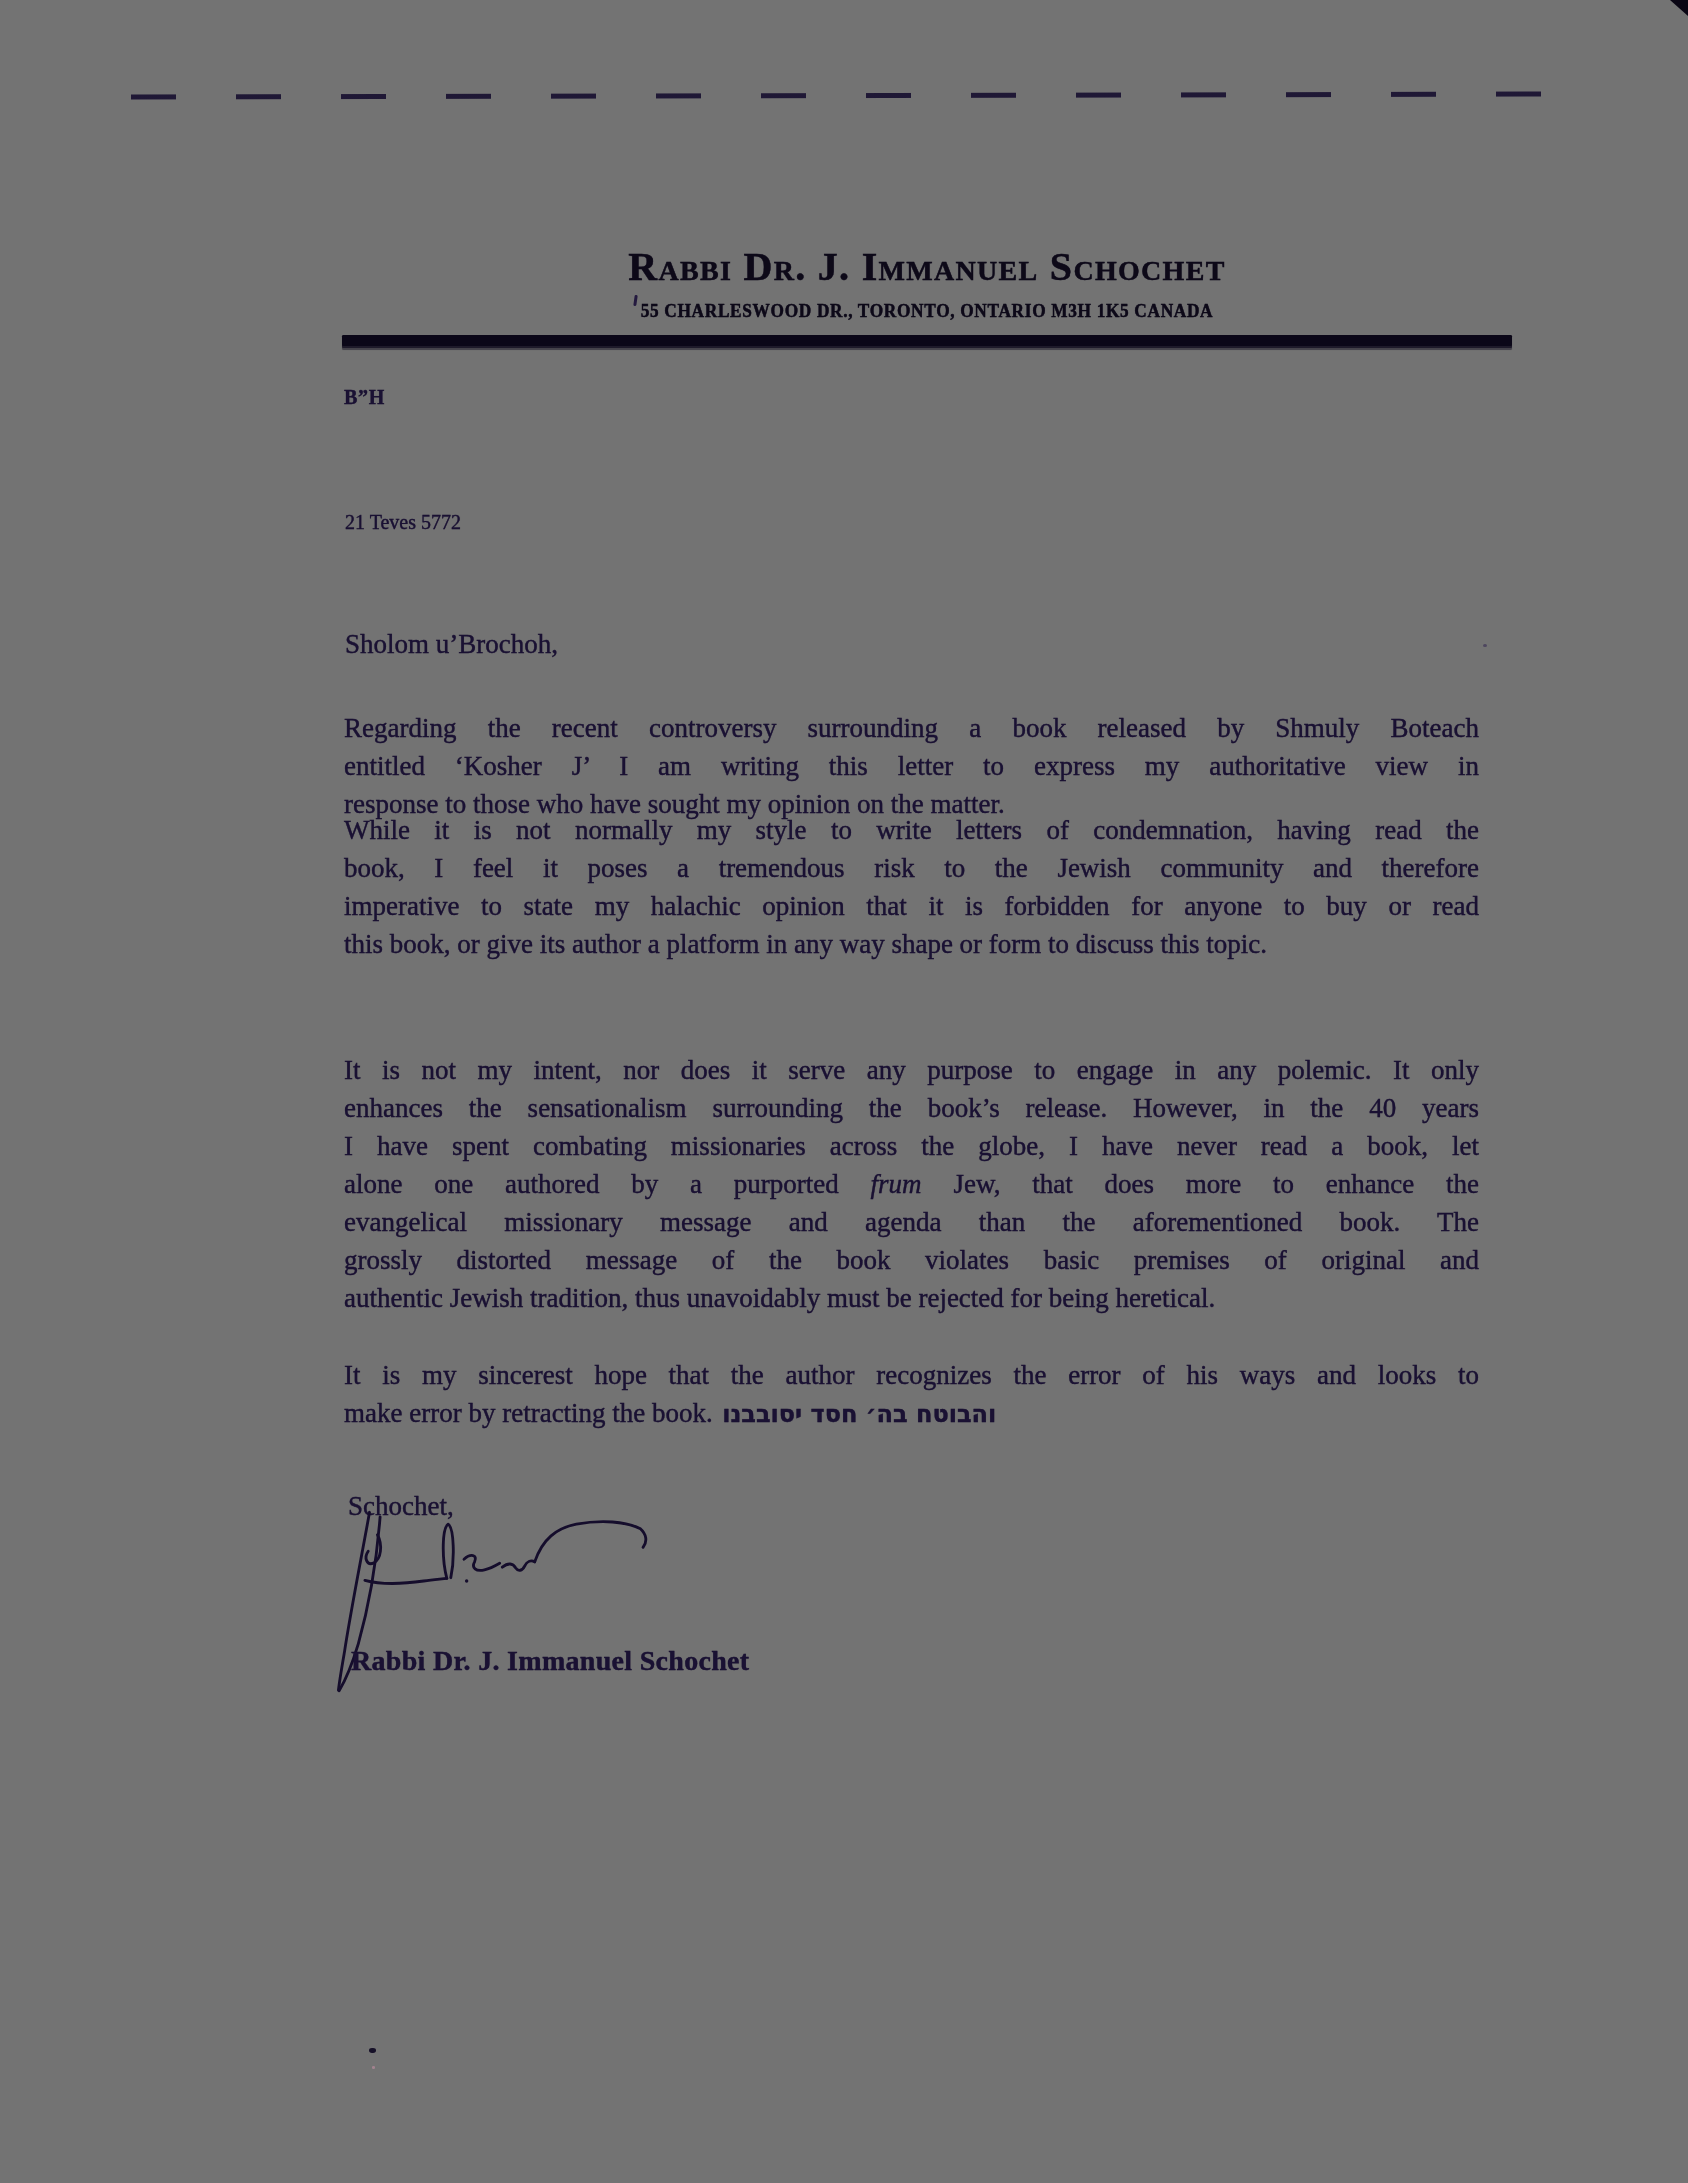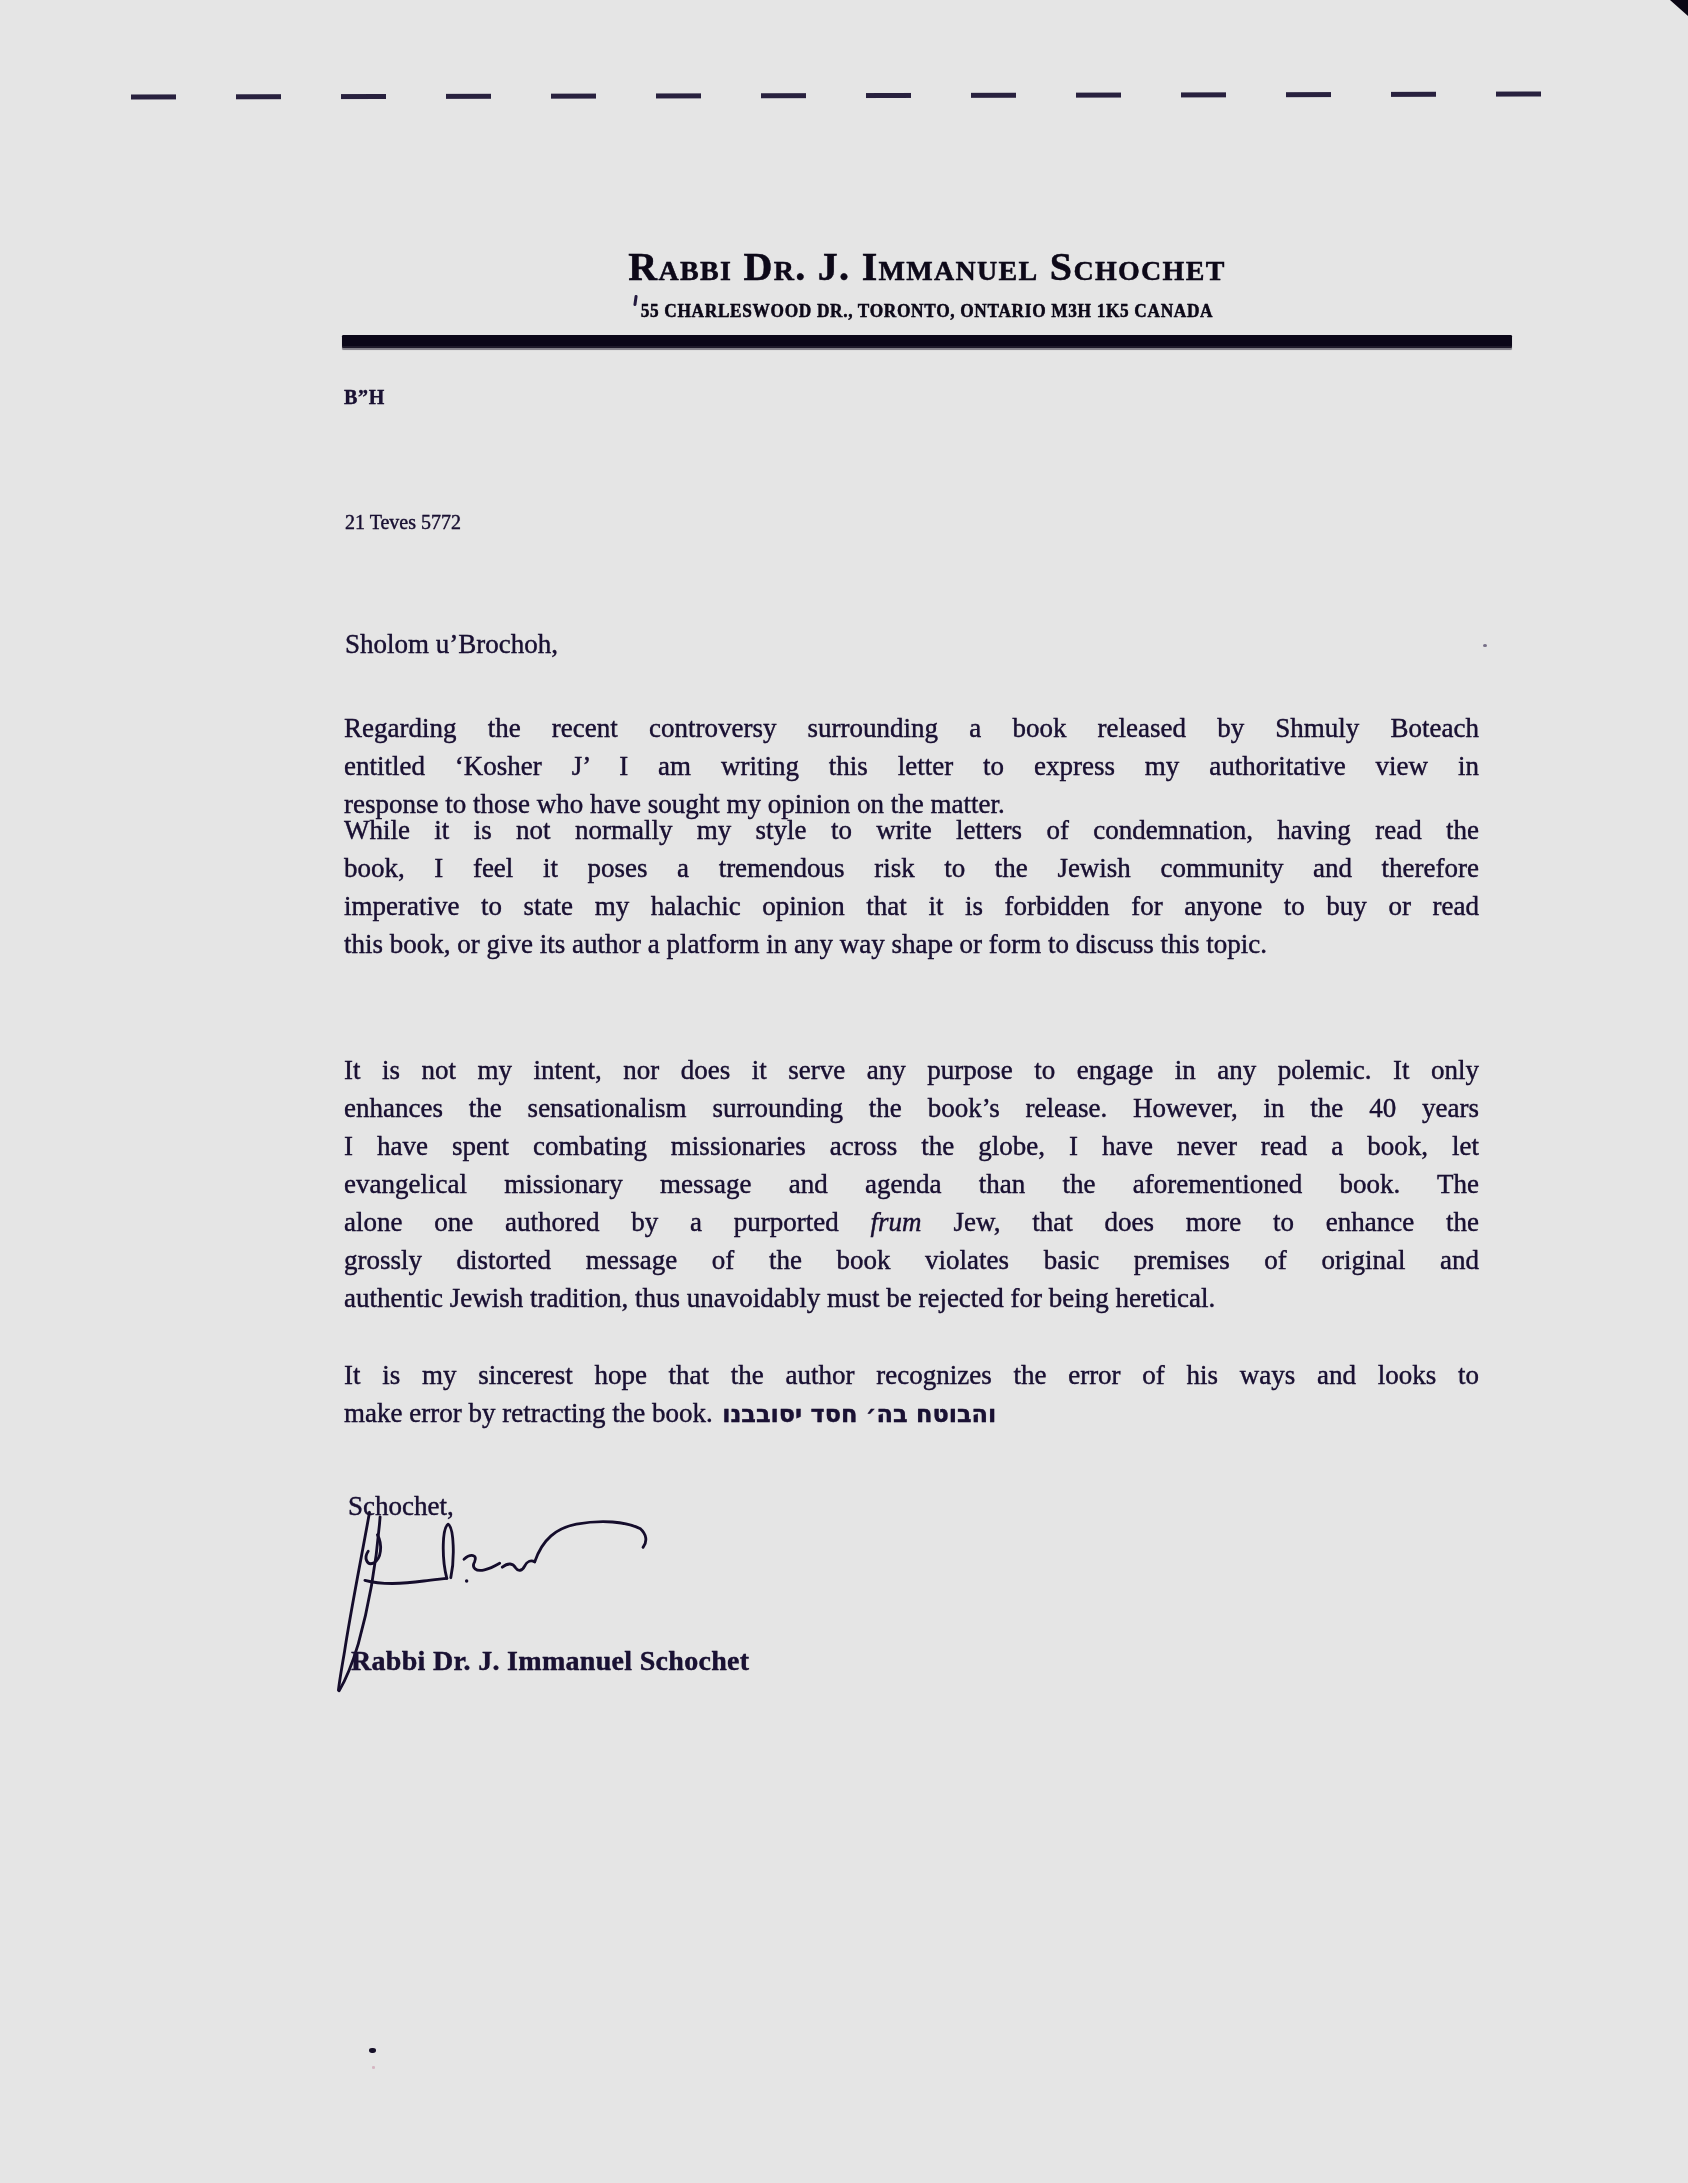--- a/index.html
+++ b/index.html
@@ -3,21 +3,21 @@
 <meta charset="utf-8">
 <style>
   html,body{margin:0;padding:0;}
   body{
     width:1688px;height:2183px;background:#ffffff;
     font-family:"Liberation Serif", serif;
     color:#1a1133;
   }
   .page{
     position:absolute;left:0;top:0;width:1688px;height:2183px;
-    background:#e5e5e5;overflow:hidden;
+    background:#737373;overflow:hidden;
     -webkit-text-stroke:0.3px #1a1133;
     text-shadow:0 0 0.7px rgba(26,17,51,0.5);
   }
   .abs{position:absolute;}
 
   
   .top-dashes{
     position:absolute;left:131px;top:93px;width:1449px;height:4.6px;
     background:repeating-linear-gradient(90deg,#181030 0 45px,transparent 45px 105px);
     transform:rotate(-0.12deg);opacity:.92;
@@ -101,22 +101,22 @@
     <div class="ln">While it is not normally my style to write letters of condemnation, having read the</div>
     <div class="ln">book, I feel it poses a tremendous risk to the Jewish community and therefore</div>
     <div class="ln">imperative to state my halachic opinion that it is forbidden for anyone to buy or read</div>
     <div class="ln last">this book, or give its author a platform in any way shape or form to discuss this topic.</div>
   </div>
 
   <div class="para p3">
     <div class="ln">It is not my intent, nor does it serve any purpose to engage in any polemic. It only</div>
     <div class="ln">enhances the sensationalism surrounding the book’s release. However, in the 40 years</div>
     <div class="ln">I have spent combating missionaries across the globe, I have never read a book, let</div>
+    <div class="ln"><span>alone one authored by a purported </span><i>frum</i><span> Jew, that does more to enhance the</span></div>
     <div class="ln">evangelical missionary message and agenda than the aforementioned book. The</div>
-    <div class="ln"><span>alone one authored by a purported </span><i>frum</i><span> Jew, that does more to enhance the</span></div>
     <div class="ln">grossly distorted message of the book violates basic premises of original and</div>
     <div class="ln last">authentic Jewish tradition, thus unavoidably must be rejected for being heretical.</div>
   </div>
 
   <div class="para p4">
     <div class="ln">It is my sincerest hope that the author recognizes the error of his ways and looks to</div>
     <div class="ln last"><span>make error by retracting the book.</span><span class="hebrew" dir="rtl">והבוטח בה׳ חסד יסובבנו</span></div>
   </div>
 
   <div class="closing abs">Schochet,</div>

